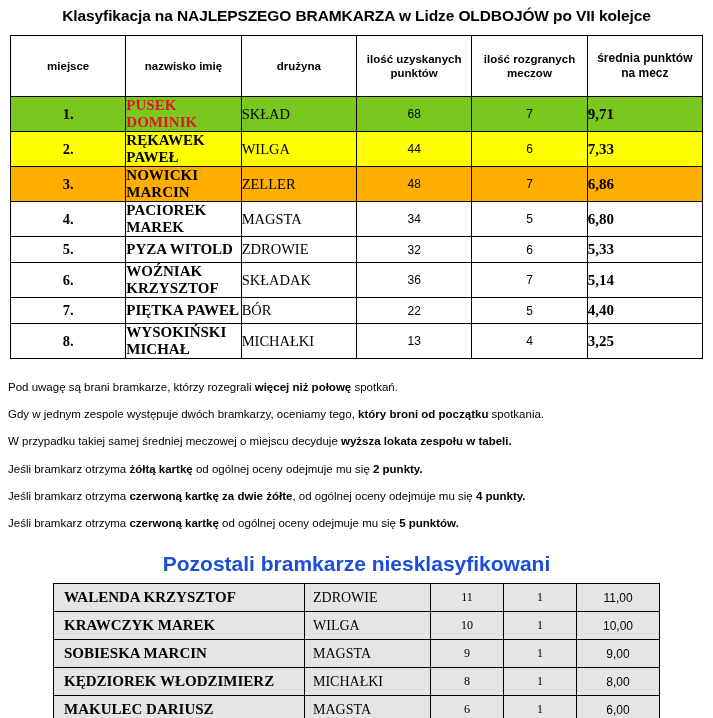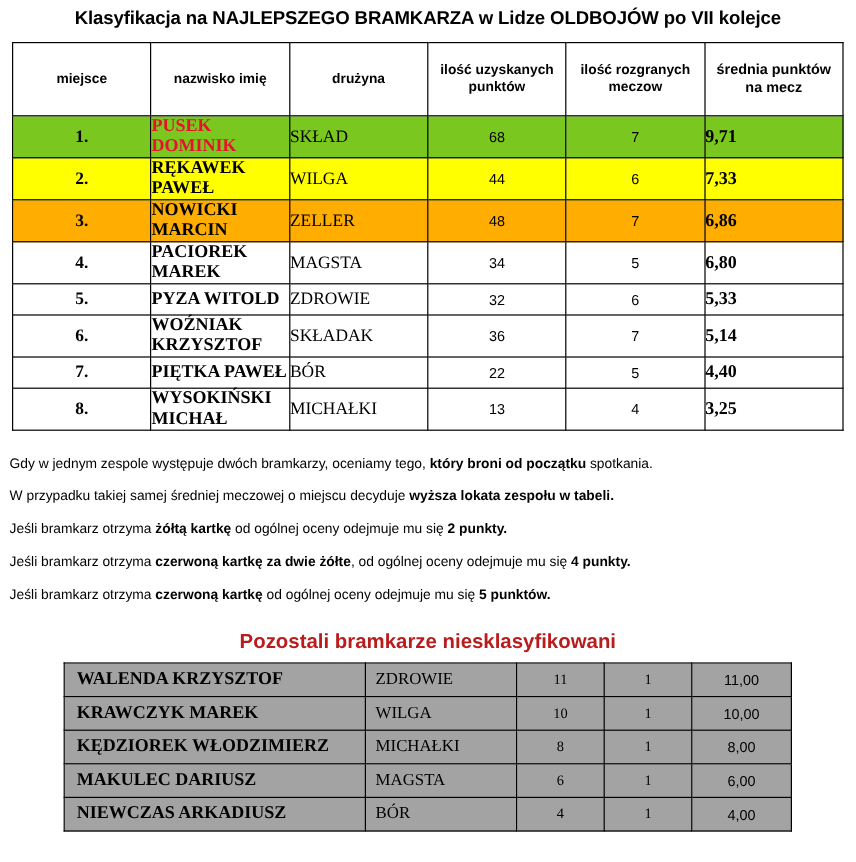--- a/index.html
+++ b/index.html
@@ -103,37 +103,37 @@
   .notes p {
     margin: 0 0 14px 0;
     line-height: 1.15;
   }
   .notes b { font-weight: bold; }
 
   
   .sub-title {
     font-family: "Liberation Sans", sans-serif;
     font-weight: bold;
-    font-size: 17px;
-    color: #b91c1c;
+    font-size: 21px;
+    color: #1d4ed8;
     text-align: center;
     margin-top: 22px;
     margin-bottom: 7px;
   }
   table.others {
     border-collapse: collapse;
     width: 563px;
     margin: 0 auto;
     table-layout: fixed;
   }
   table.others td {
     border: 1px solid #000000;
     height: 27px;
     padding: 0;
-    background: #a3a3a3;
+    background: #e5e5e5;
   }
   table.others td.o-name {
     font-family: "Liberation Serif", serif;
     font-weight: bold;
     font-size: 15px;
     padding-left: 10px;
     width: 240px;
   }
   table.others td.o-team {
     font-family: "Liberation Serif", serif;
@@ -234,20 +234,21 @@
         <td class="c-name">WYSOKIŃSKI MICHAŁ</td>
         <td class="c-team">MICHAŁKI</td>
         <td class="c-pts">13</td>
         <td class="c-games">4</td>
         <td class="c-avg">3,25</td>
       </tr>
     </tbody>
 </table>
 
 <div class="notes" id="notes-block">
+    <p>Pod uwagę są brani bramkarze, którzy rozegrali <b>więcej niż połowę</b> spotkań.</p>
     <p>Gdy w jednym zespole występuje dwóch bramkarzy, oceniamy tego, <b>który broni od początku</b> spotkania.</p>
     <p>W przypadku takiej samej średniej meczowej o miejscu decyduje <b>wyższa lokata zespołu w tabeli.</b></p>
     <p>Jeśli bramkarz otrzyma <b>żółtą kartkę</b> od ogólnej oceny odejmuje mu się <b>2 punkty.</b></p>
     <p>Jeśli bramkarz otrzyma <b>czerwoną kartkę za dwie żółte</b>, od ogólnej oceny odejmuje mu się <b>4 punkty.</b></p>
     <p>Jeśli bramkarz otrzyma <b>czerwoną kartkę</b> od ogólnej oceny odejmuje mu się <b>5 punktów.</b></p>
   </div>
 
 <div class="sub-title">Pozostali bramkarze niesklasyfikowani</div>
 
 <table class="others">
@@ -260,20 +261,27 @@
         <td class="o-avg">11,00</td>
       </tr>
       <tr>
         <td class="o-name">KRAWCZYK MAREK</td>
         <td class="o-team">WILGA</td>
         <td class="o-pts">10</td>
         <td class="o-games">1</td>
         <td class="o-avg">10,00</td>
       </tr>
       <tr>
+        <td class="o-name">SOBIESKA MARCIN</td>
+        <td class="o-team">MAGSTA</td>
+        <td class="o-pts">9</td>
+        <td class="o-games">1</td>
+        <td class="o-avg">9,00</td>
+      </tr>
+      <tr>
         <td class="o-name">KĘDZIOREK WŁODZIMIERZ</td>
         <td class="o-team">MICHAŁKI</td>
         <td class="o-pts">8</td>
         <td class="o-games">1</td>
         <td class="o-avg">8,00</td>
       </tr>
       <tr>
         <td class="o-name">MAKULEC DARIUSZ</td>
         <td class="o-team">MAGSTA</td>
         <td class="o-pts">6</td>

